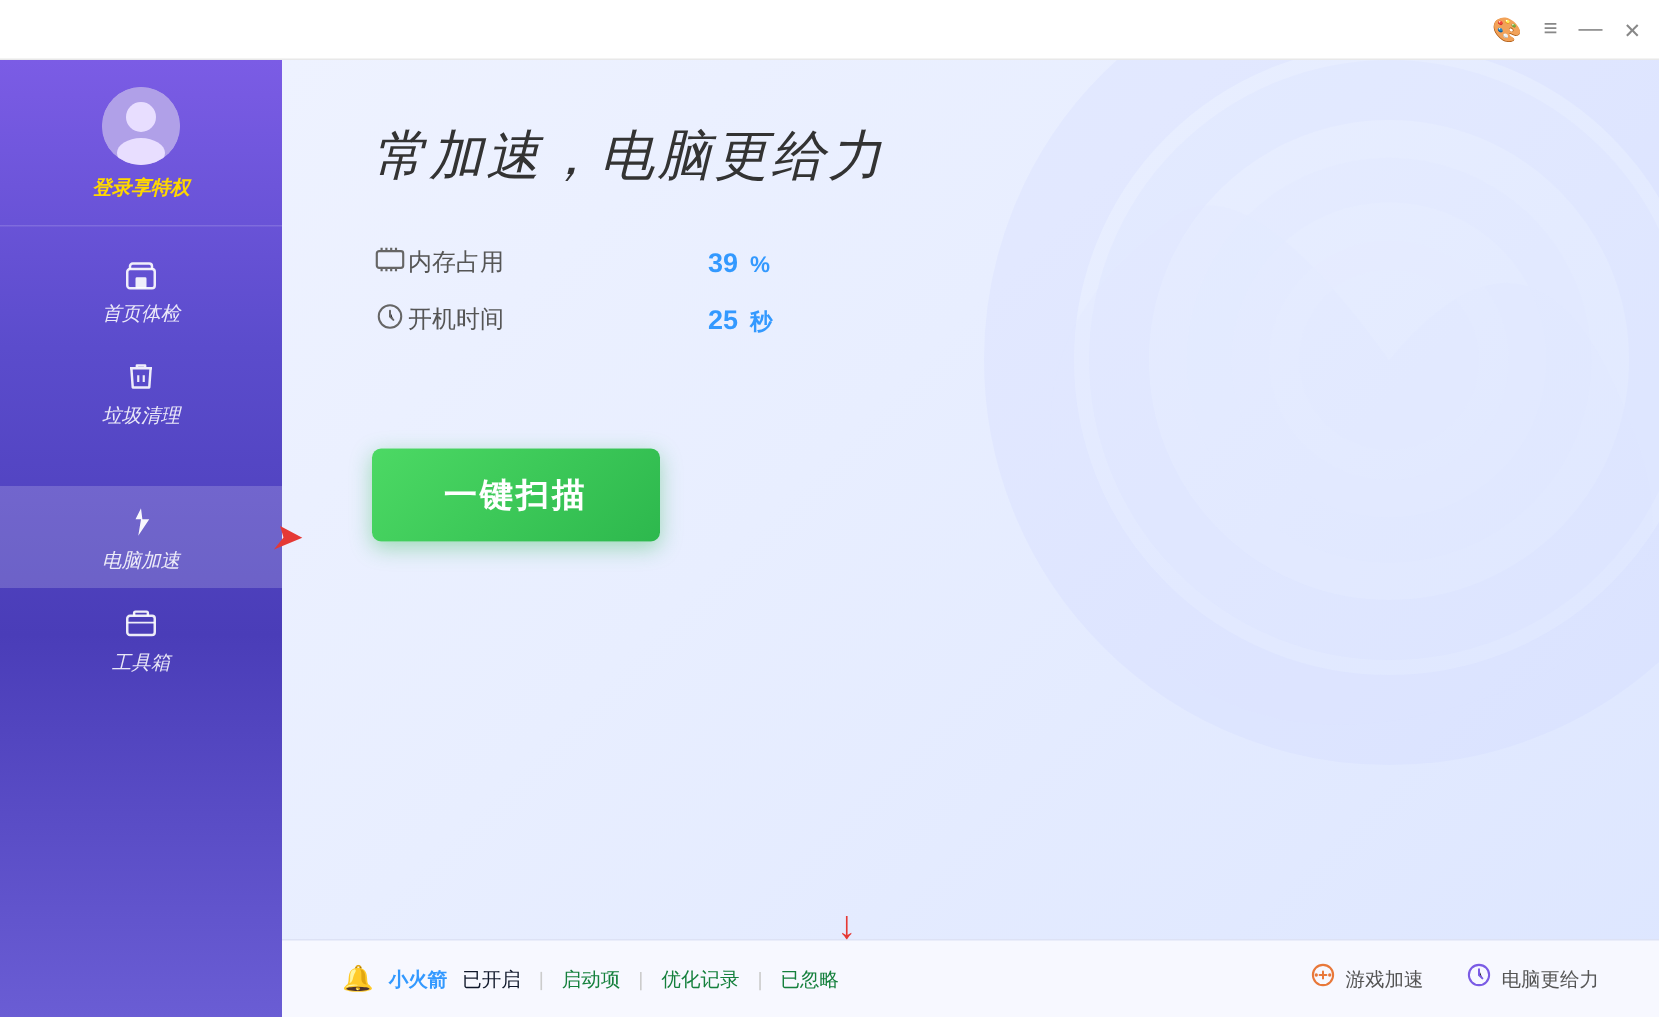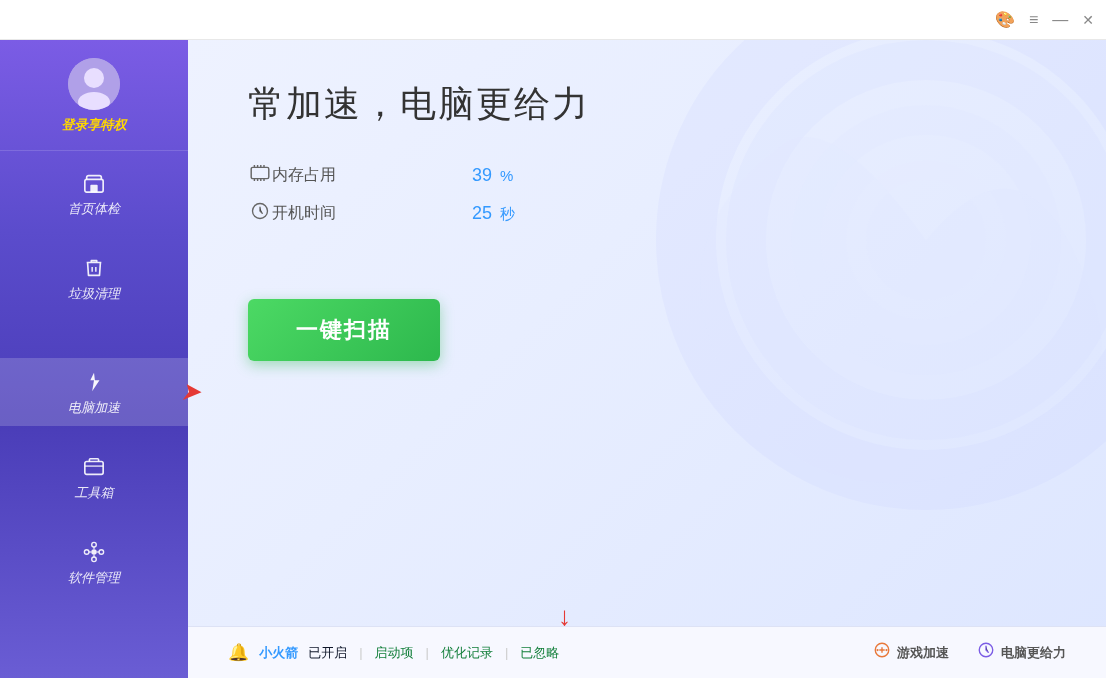--- a/index.html
+++ b/index.html
@@ -82,21 +82,21 @@
     .sidebar-login {
       color: #ffd700;
       font-size: 13px;
       font-weight: bold;
     }
 
     .sidebar-nav {
       width: 100%;
       display: flex;
       flex-direction: column;
-      gap: 17px;
+      gap: 0;
     }
     .nav-item {
       width: 100%;
       height: 68px;
       display: flex;
       flex-direction: column;
       align-items: center;
       justify-content: center;
       gap: 4px;
       cursor: pointer;
@@ -157,20 +157,21 @@
       position: relative;
       z-index: 1;
     }
 
     .main-title {
       font-size: 36px;
       font-weight: 300;
       color: #333;
       margin-bottom: 36px;
       letter-spacing: 2px;
+      font-style: italic;
     }
 
     .stats-section {
       margin-bottom: 32px;
     }
     .stat-row {
       display: flex;
       align-items: center;
       margin-bottom: 16px;
       font-size: 16px;
@@ -182,21 +183,21 @@
       width: 24px;
       text-align: center;
     }
     .stat-label {
       width: 80px;
       color: #555;
     }
     .stat-value {
       color: #3399ff;
       font-size: 18px;
-      font-weight: normal;
+      font-weight: bold;
       margin-left: 120px;
     }
 
     .scan-btn {
       background: linear-gradient(135deg, #4cd964 0%, #2db84d 100%);
       color: #fff;
       border: none;
       border-radius: 6px;
       padding: 16px 48px;
       font-size: 22px;
@@ -252,21 +253,20 @@
       align-items: center;
       gap: 28px;
       font-size: 13px;
       color: #555;
     }
     .bottom-right-item {
       display: flex;
       align-items: center;
       gap: 6px;
       cursor: pointer;
-      font-weight: bold;
     }
     .bottom-right-icon {
       font-size: 17px;
       color: #e8783a;
     }
     .bottom-right-icon2 {
       font-size: 17px;
       color: #7b5ce5;
     }
 
@@ -349,36 +349,20 @@
         <span class="nav-icon">
           <svg width="22" height="22" viewBox="0 0 24 24">
             <rect x="2" y="6" width="20" height="14" rx="2" fill="none" stroke="rgba(255,255,255,0.9)" stroke-width="1.8"></rect>
             <path d="M7 6V4a1 1 0 011-1h8a1 1 0 011 1v2" stroke="rgba(255,255,255,0.9)" stroke-width="1.8" fill="none"></path>
             <path d="M2 11h20" stroke="rgba(255,255,255,0.9)" stroke-width="1.4"></path>
           </svg>
         </span>
         <span class="nav-label">工具箱</span>
       </div>
 
-      <div class="nav-item">
-        <span class="nav-icon">
-          <svg width="22" height="22" viewBox="0 0 24 24">
-            <circle cx="12" cy="12" r="3" fill="rgba(255,255,255,0.9)"></circle>
-            <circle cx="4" cy="12" r="2.5" fill="none" stroke="rgba(255,255,255,0.9)" stroke-width="1.5"></circle>
-            <circle cx="20" cy="12" r="2.5" fill="none" stroke="rgba(255,255,255,0.9)" stroke-width="1.5"></circle>
-            <circle cx="12" cy="4" r="2.5" fill="none" stroke="rgba(255,255,255,0.9)" stroke-width="1.5"></circle>
-            <circle cx="12" cy="20" r="2.5" fill="none" stroke="rgba(255,255,255,0.9)" stroke-width="1.5"></circle>
-            <line x1="6.5" y1="12" x2="9" y2="12" stroke="rgba(255,255,255,0.9)" stroke-width="1.3"></line>
-            <line x1="15" y1="12" x2="17.5" y2="12" stroke="rgba(255,255,255,0.9)" stroke-width="1.3"></line>
-            <line x1="12" y1="6.5" x2="12" y2="9" stroke="rgba(255,255,255,0.9)" stroke-width="1.3"></line>
-            <line x1="12" y1="15" x2="12" y2="17.5" stroke="rgba(255,255,255,0.9)" stroke-width="1.3"></line>
-          </svg>
-        </span>
-        <span class="nav-label">软件管理</span>
-      </div>
     </div>
   </div>
 
   <div class="content">
 
     <svg class="content-bg" viewBox="0 0 520 520" fill="none" xmlns="http://www.w3.org/2000/svg">
       <circle cx="300" cy="220" r="240" stroke="#c5ceff" stroke-width="60" fill="none" opacity="0.5"></circle>
       <circle cx="300" cy="220" r="180" stroke="#d0d8ff" stroke-width="40" fill="none" opacity="0.5"></circle>
       <circle cx="300" cy="220" r="120" stroke="#dde3ff" stroke-width="30" fill="none" opacity="0.4"></circle>
       <circle cx="300" cy="220" r="70" stroke="#e5ebff" stroke-width="20" fill="none" opacity="0.4"></circle>

